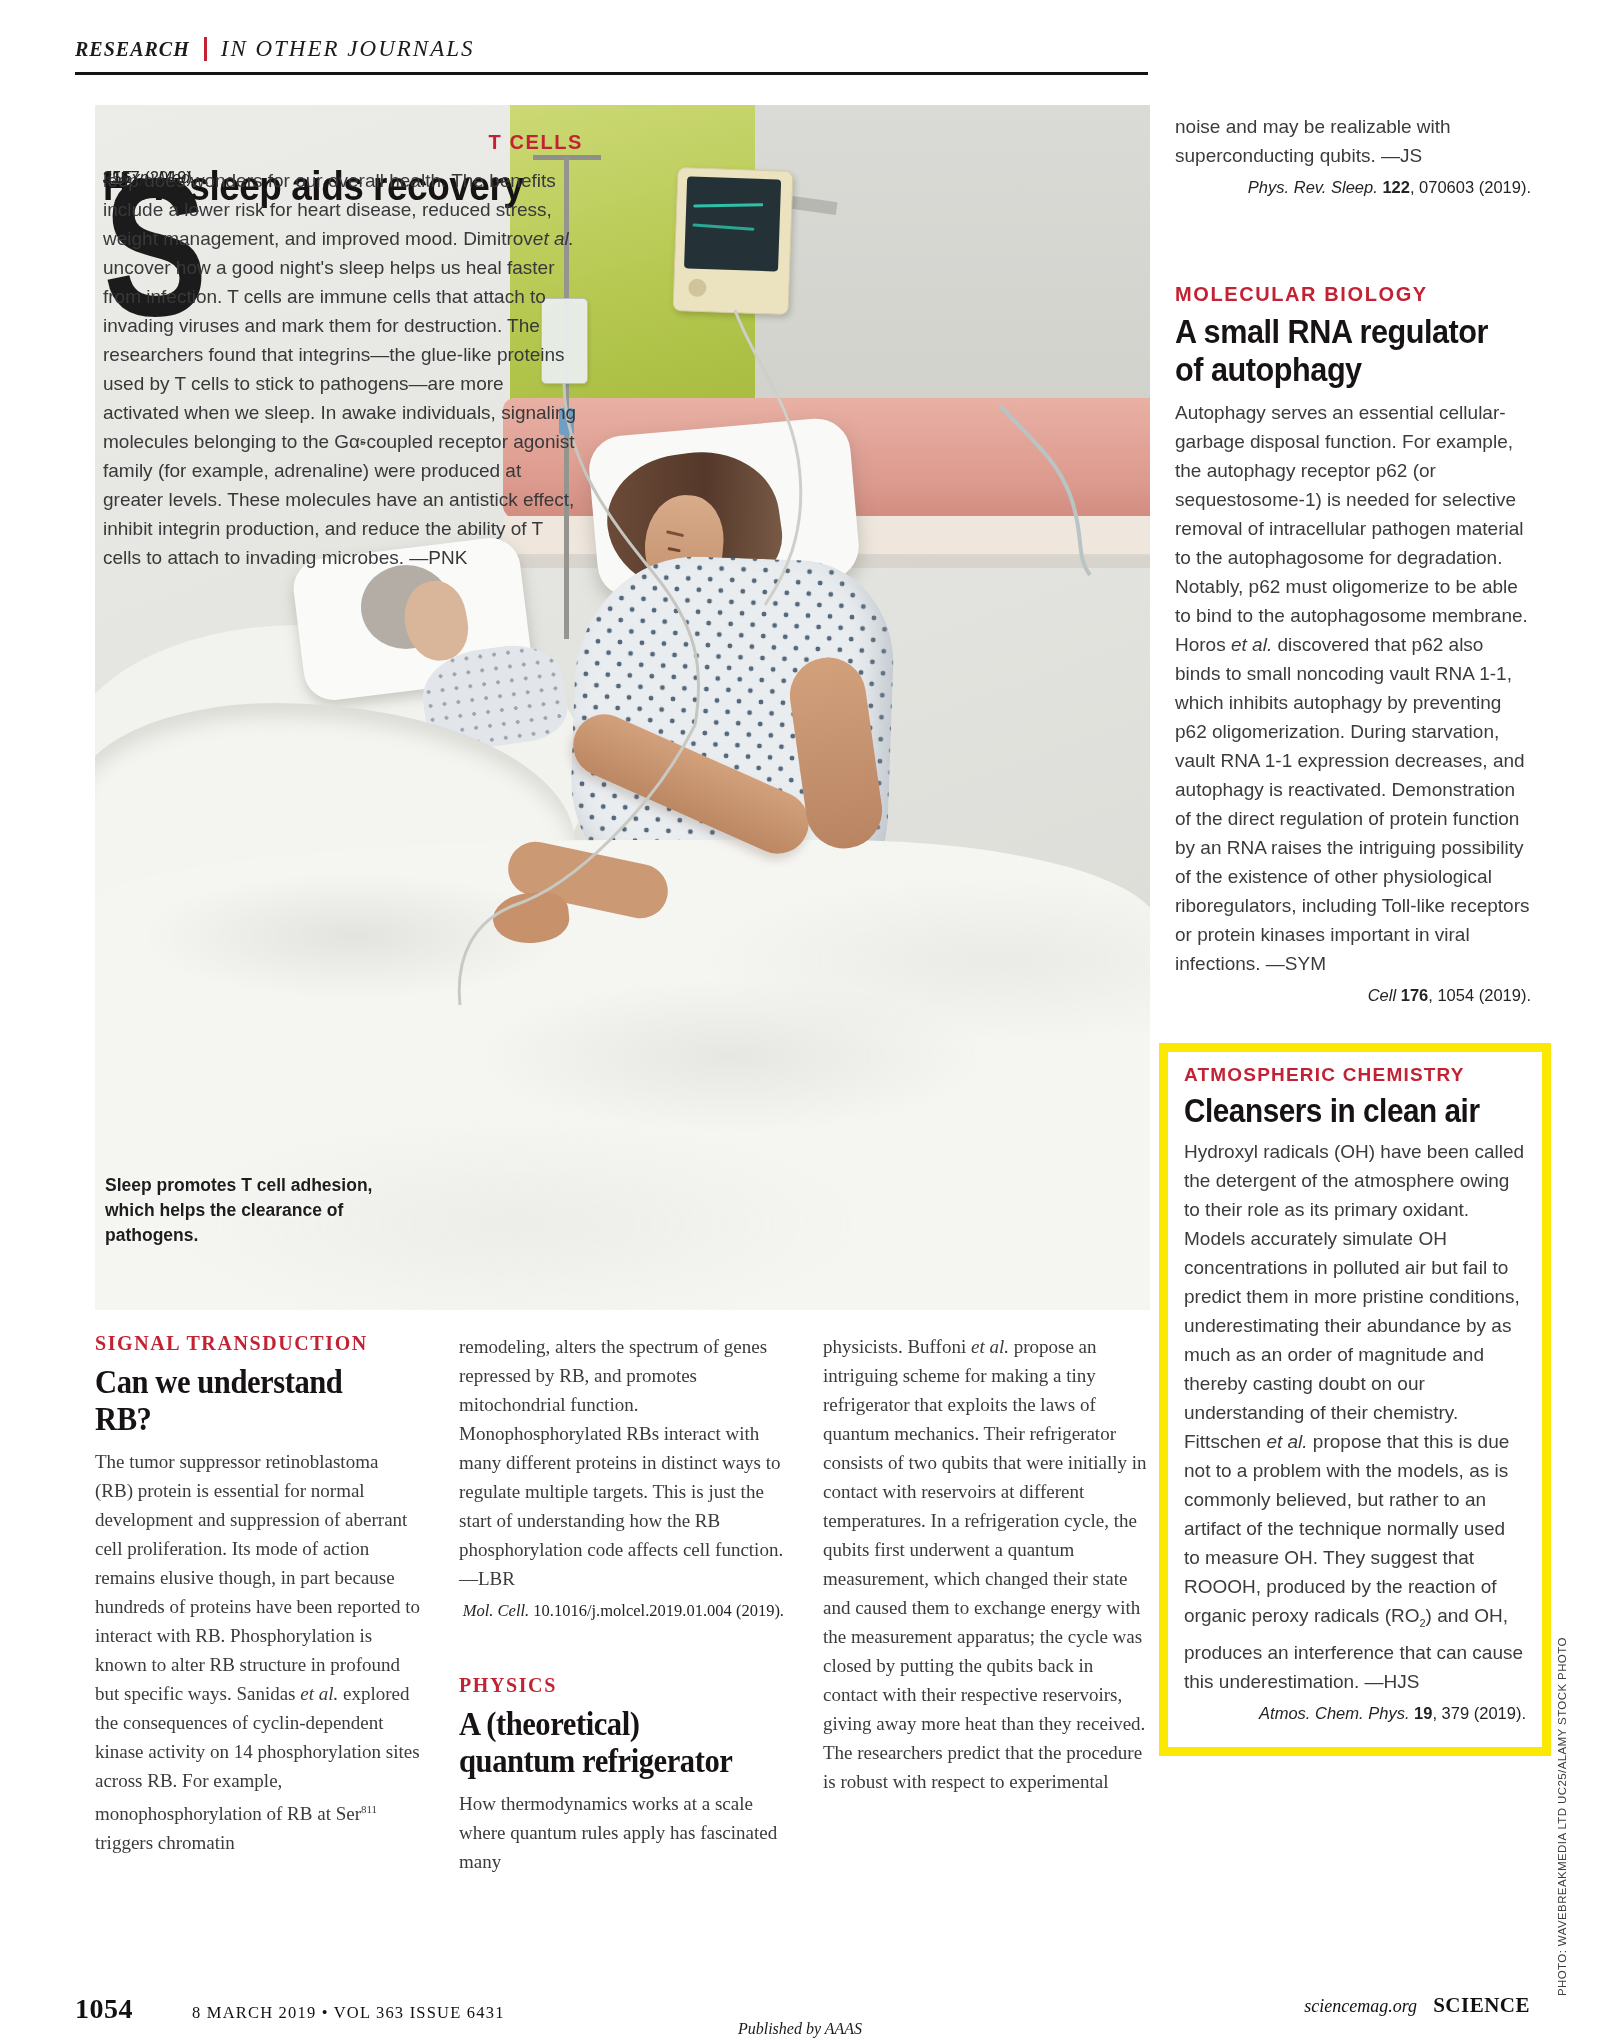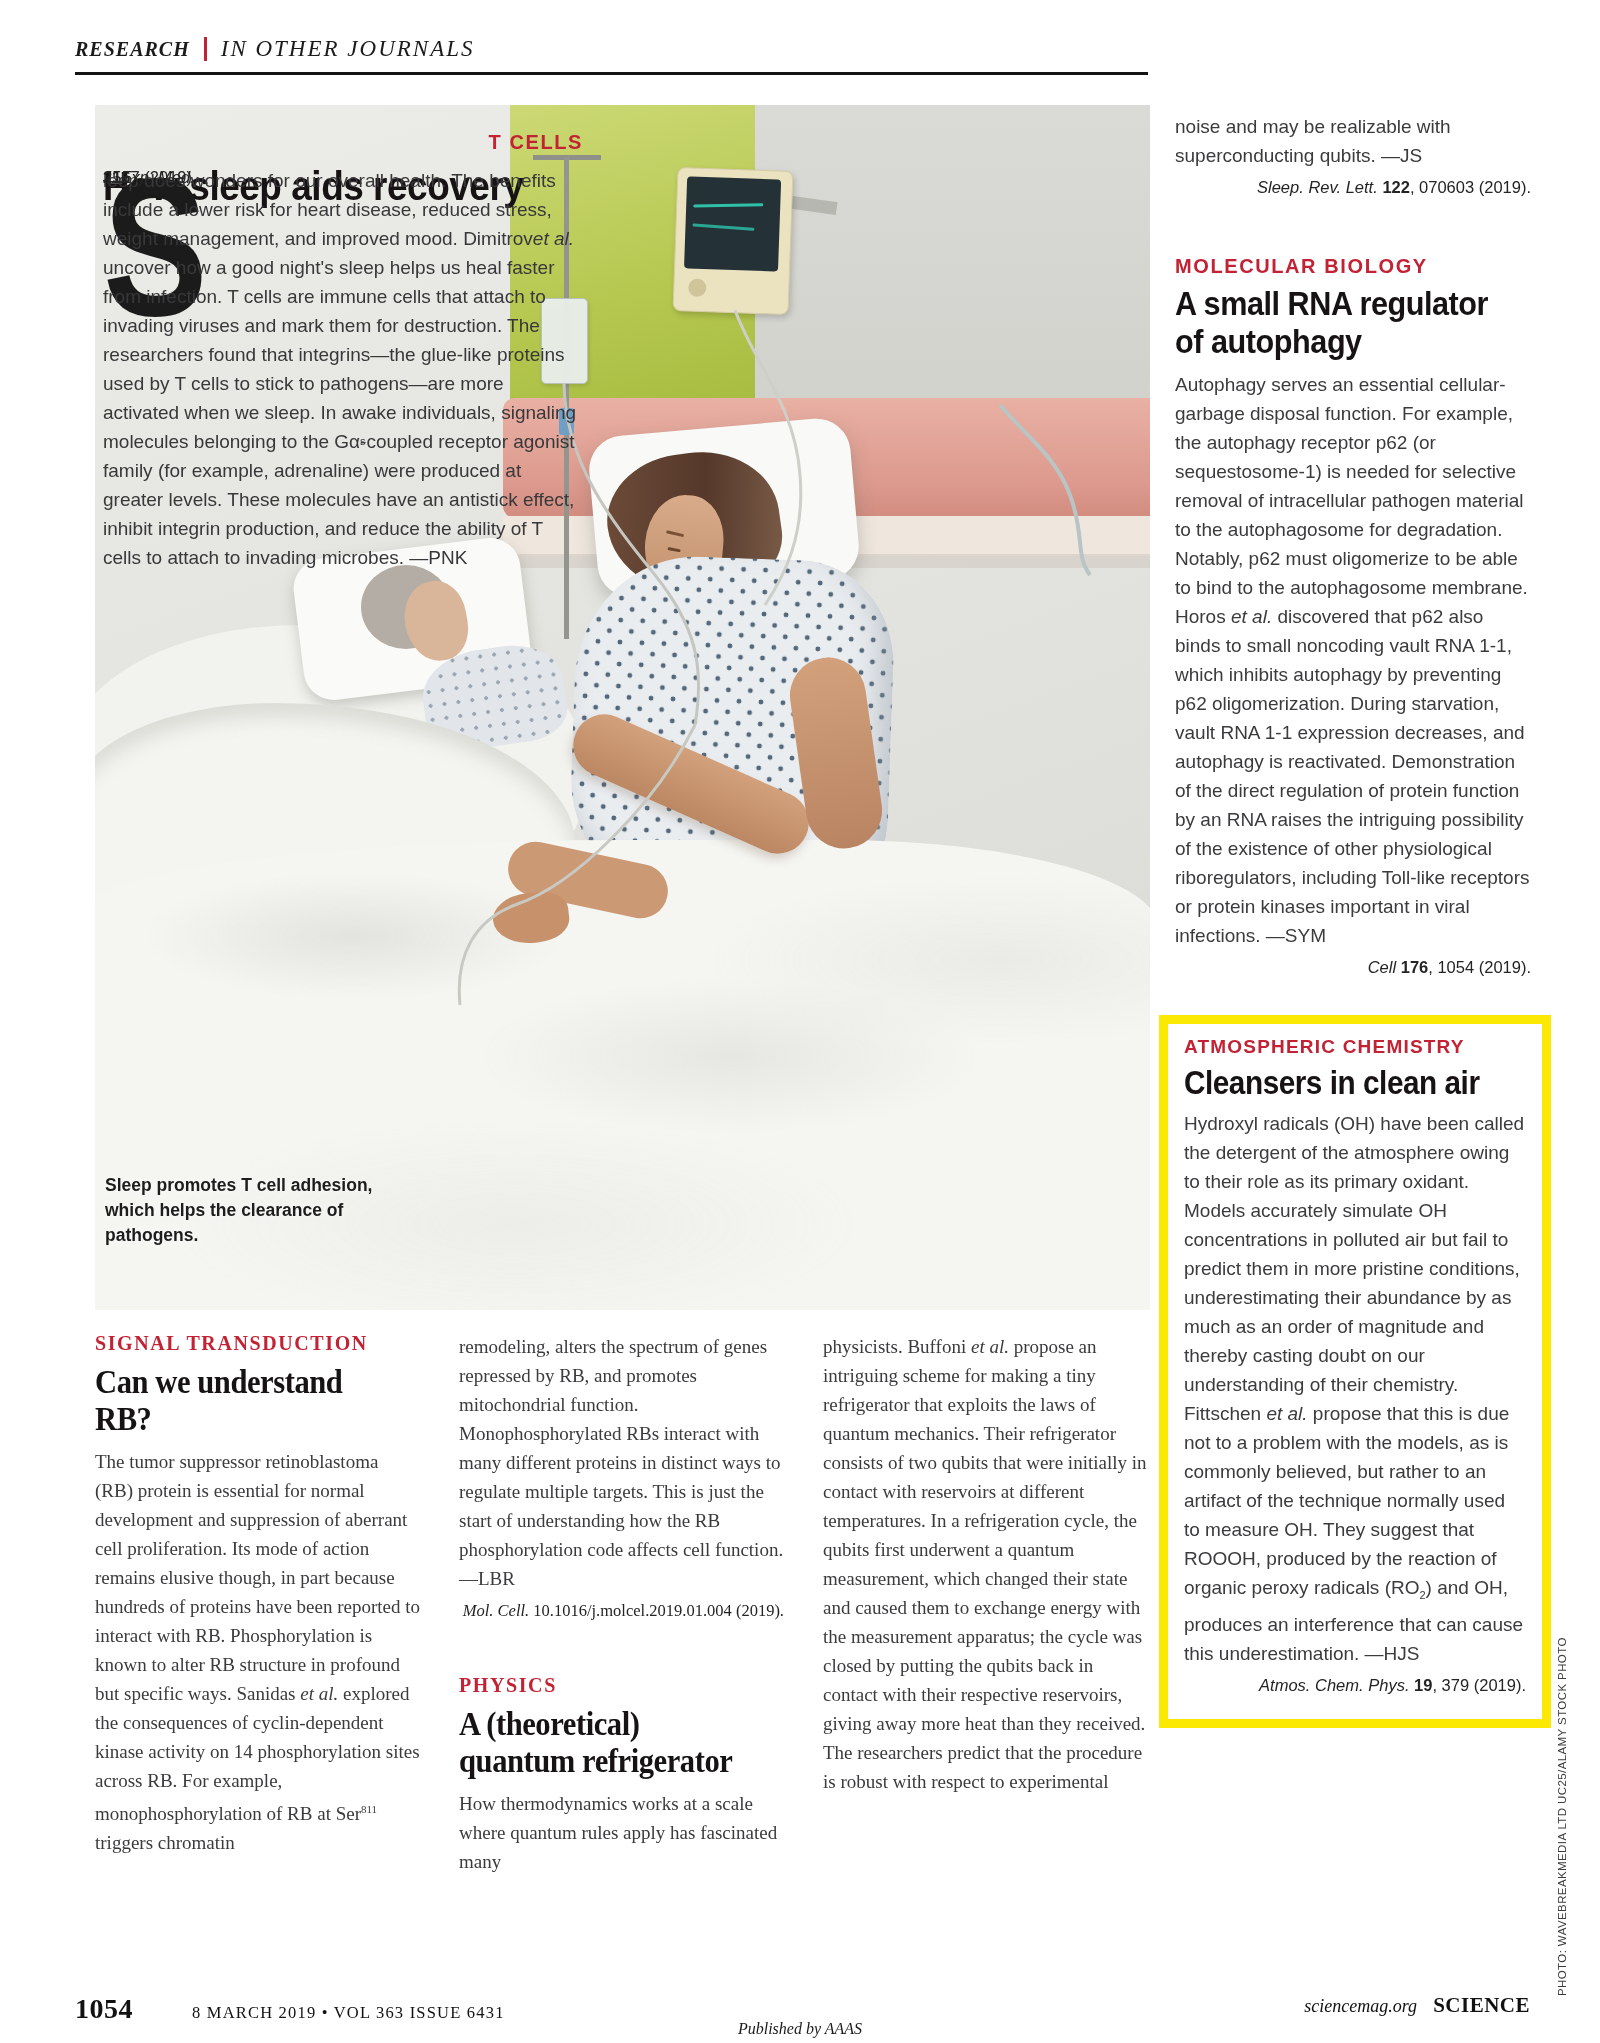--- a/index.html
+++ b/index.html
@@ -99,21 +99,21 @@
   .tcells .kicker{position:static;display:block;margin-bottom:10px;}
   .tcells h1{position:static;font-size:41px;line-height:44px;white-space:nowrap;}
   .tcells .body{position:static;width:412px;margin-top:12px;color:#38383a;}
   .dropcap{float:left;width:104px;height:146px;overflow:visible;}
   .dropcap span{display:block;font-size:196px;line-height:196px;font-weight:700;color:#1b1b1b;
       margin-top:-16px;transform:scaleX(0.8);transform-origin:left top;}
   .tcells .cite{position:static;width:412px;margin-top:10px;}
   
   .sidebar{position:absolute;left:1175px;top:112px;width:356px;}
   .sidebar h2{font-size:34px;line-height:38px;margin:6px 0 10px 0;}
-  .sidebar .section{margin-top:56px;}
+  .sidebar .section{margin-top:84px;}
   .hibox{border:9px solid #fbe903;margin:36px -20px 16px -16px;padding:12px 16px 22px 16px;}
   .hibox .kicker{font-size:19px;letter-spacing:1.2px;}
   .hibox h2{font-size:33px;line-height:37px;margin:6px 0 8px 0;}
   
   .bottom{position:absolute;left:95px;top:1332px;width:1055px;display:flex;gap:39px;font-family:Liberation Serif, serif;}
   .bcol{width:325px;flex:0 0 325px;}
   .bcol h2{font-size:34px;line-height:37px;margin:8px 0 10px 0;}
   .physics{margin-top:52px;}
   
   .photo-credit{position:absolute;left:1556px;top:1560px;height:436px;writing-mode:vertical-rl;
@@ -194,21 +194,21 @@
           <span>leep does wonders for our overall health. The benefits include a lower risk for heart disease, reduced stress, weight management, and improved mood. Dimitrov <i>et al.</i> uncover how a good night's sleep helps us heal faster from infection. T cells are immune cells that attach to invading viruses and mark them for destruction. The researchers found that integrins—the glue-like proteins used by T cells to stick to pathogens—are more activated when we sleep. In awake individuals, signaling molecules belonging to the Gα<sub>s</sub>-coupled receptor agonist family (for example, adrenaline) were produced at greater levels. These molecules have an antistick effect, inhibit integrin production, and reduce the ability of T cells to attach to invading microbes. —PNK</span>
         </p>
       <p class="cite"><i>J. Exp. Med.</i> <b>216</b>, 517 (2019).</p>
     </article>
 
     <div class="photo-caption">Sleep promotes T cell adhesion, which helps the clearance of pathogens.</div>
   </section>
 
   <aside class="sidebar">
     <p class="body">noise and may be realizable with superconducting qubits. —JS</p>
-    <p class="cite cite-r"><i>Sleep. Rev. Lett.</i> <b>122</b>, 070603 (2019).</p>
+    <p class="cite cite-r"><i>Phys. Rev. Sleep.</i> <b>122</b>, 070603 (2019).</p>
 
     <section class="section">
       <span class="kicker">MOLECULAR BIOLOGY</span>
       <h2>
           <span class="condense">A small RNA regulator of autophagy</span>
         </h2>
       <p class="body">Autophagy serves an essential cellular-garbage disposal function. For example, the autophagy receptor p62 (or sequestosome-1) is needed for selective removal of intracellular pathogen material to the autophagosome for degradation. Notably, p62 must oligomerize to be able to bind to the autophagosome membrane. Horos <i>et al.</i> discovered that p62 also binds to small noncoding vault RNA 1-1, which inhibits autophagy by preventing p62 oligomerization. During starvation, vault RNA 1-1 expression decreases, and autophagy is reactivated. Demonstration of the direct regulation of protein function by an RNA raises the intriguing possibility of the existence of other physiological riboregulators, including Toll-like receptors or protein kinases important in viral infections. —SYM</p>
       <p class="cite cite-r"><i>Cell</i> <b>176</b>, 1054 (2019).</p>
     </section>
 

